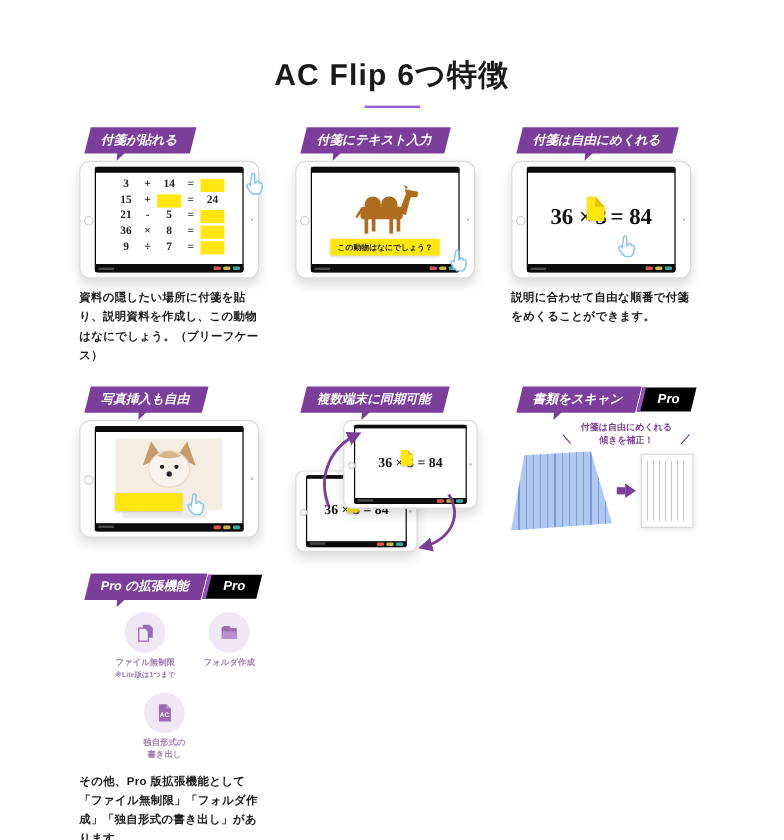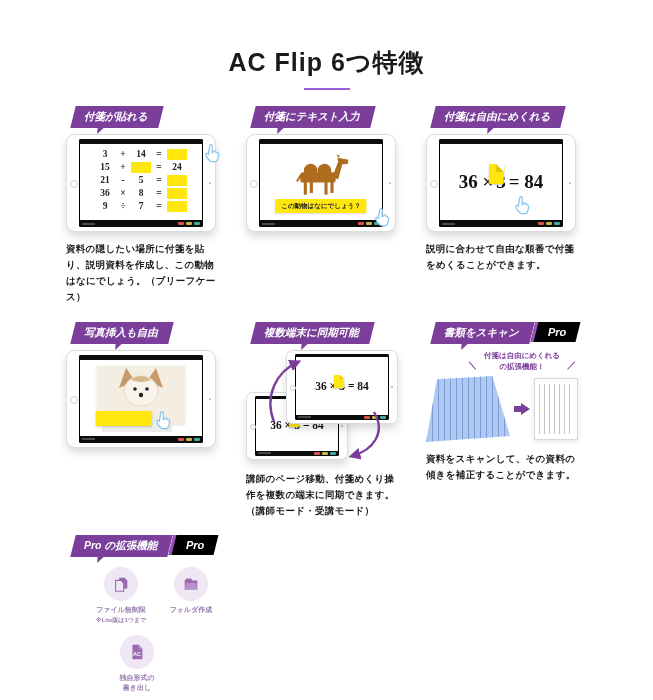--- a/index.html
+++ b/index.html
@@ -355,45 +355,43 @@
                   <span class="dot t"></span>
                 </div>
             </div>
           </div>
         </div>
         <svg class="sync-arrows" viewBox="0 0 154 112">
           <path d="M28 72 C 18 46, 30 22, 52 12" fill="none" stroke="#7B3F9B" stroke-width="2.4" marker-end="url(#arrw)"></path>
           <path d="M128 62 C 140 82, 128 100, 106 106" fill="none" stroke="#7B3F9B" stroke-width="2.4" marker-end="url(#arrw)"></path>
         </svg>
       </div>
-      <p class="desc">講師のページ移動、付箋めくり操作を複数の端末に同期できます。（講師モード・受講モード）</p>
     </div>
 
     <div>
       <div class="ribbon-row">
         <span class="ribbon"><span>書類をスキャン</span></span><span class="pro-badge"><span>Pro</span></span>
         <span class="ribbon-tail" style="left:34px"></span>
       </div>
       <div class="scan-caption">
         <span class="sl l">＼</span>
         <div>付箋は自由にめくれる</div>
-        <div>の拡張機能！</div>
+        <div>傾きを補正！</div>
         <span class="sl r">／</span>
       </div>
       <div class="scan-row">
         <div class="doc-skew"></div>
         <div class="scan-arrow">
             <span class="stem"></span>
             <span class="head"></span>
           </div>
         <div class="doc-flat">
             <div class="lines"></div>
           </div>
       </div>
-      <p class="desc">資料をスキャンして、その資料の傾きを補正することができます。</p>
     </div>
 
     <div>
       <div class="ribbon-row">
         <span class="ribbon"><span>Pro の拡張機能</span></span><span class="pro-badge"><span>Pro</span></span>
         <span class="ribbon-tail"></span>
       </div>
       <div class="pro-icons">
         <div class="pro-pair">
           <div class="pro-item">

